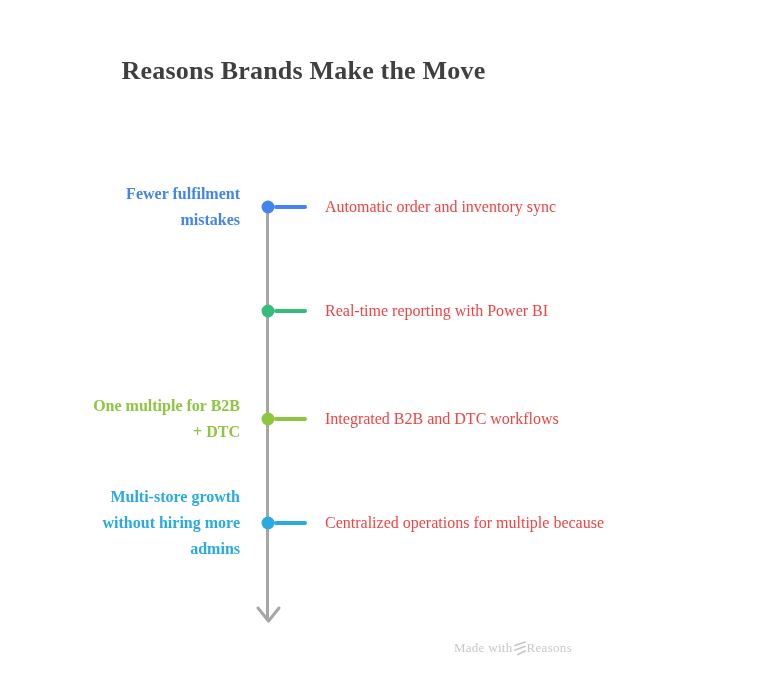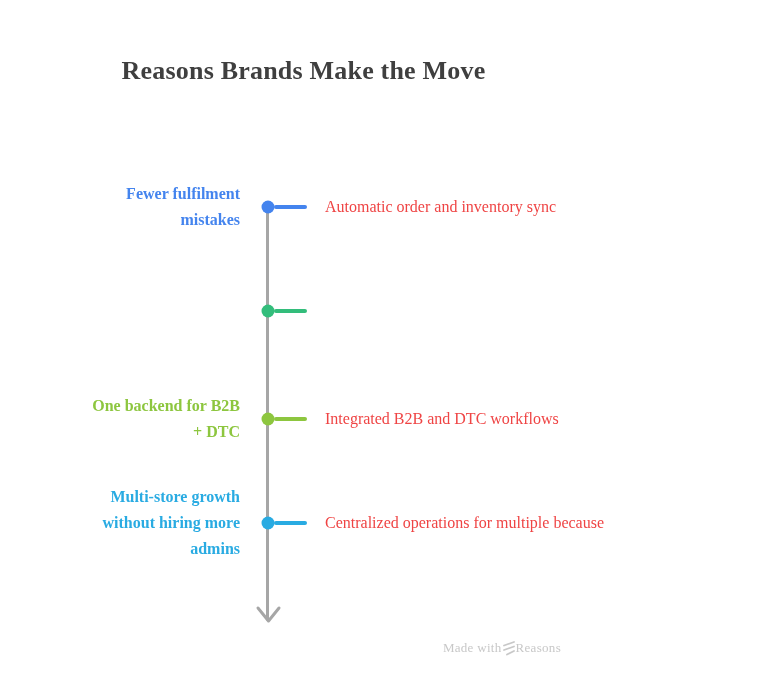--- a/index.html
+++ b/index.html
@@ -74,21 +74,21 @@
     border-radius: 2px;
     transform: translateY(-50%);
   }
   .y-0 { top: 207px; }
   .y-1 { top: 311px; }
   .y-2 { top: 419px; }
   .y-3 { top: 523px; }
   .watermark {
     position: absolute;
     top: 640px;
-    right: 46px;
+    right: 35px;
     display: flex;
     align-items: center;
     font-size: 13px;
     letter-spacing: 0.3px;
   }
   .watermark svg { display: block; }
 </style>
 </head>
 <body>
 
@@ -102,22 +102,23 @@
   </svg>
 
   <div class="item-label y-0" style="color: rgb(68, 132, 238);">Fewer fulfilment
 mistakes</div>
   <div class="node-dot y-0" style="background-color: rgb(68, 132, 238);"></div>
   <div class="connector y-0" style="background-color: rgb(68, 132, 238);"></div>
   <div class="item-desc y-0">Automatic order and inventory sync</div>
 
   <div class="node-dot y-1" style="background-color: rgb(51, 189, 123);"></div>
   <div class="connector y-1" style="background-color: rgb(51, 189, 123);"></div>
+  <div class="item-desc y-1">Real-time reporting with Power BI</div>
 
-  <div class="item-label y-2" style="color: rgb(141, 198, 63);">One backend for B2B
+  <div class="item-label y-2" style="color: rgb(141, 198, 63);">One multiple for B2B
 + DTC</div>
   <div class="node-dot y-2" style="background-color: rgb(141, 198, 63);"></div>
   <div class="connector y-2" style="background-color: rgb(141, 198, 63);"></div>
   <div class="item-desc y-2">Integrated B2B and DTC workflows</div>
 
   <div class="item-label y-3" style="color: rgb(41, 171, 226);">Multi-store growth
 without hiring more
 admins</div>
   <div class="node-dot y-3" style="background-color: rgb(41, 171, 226);"></div>
   <div class="connector y-3" style="background-color: rgb(41, 171, 226);"></div>

